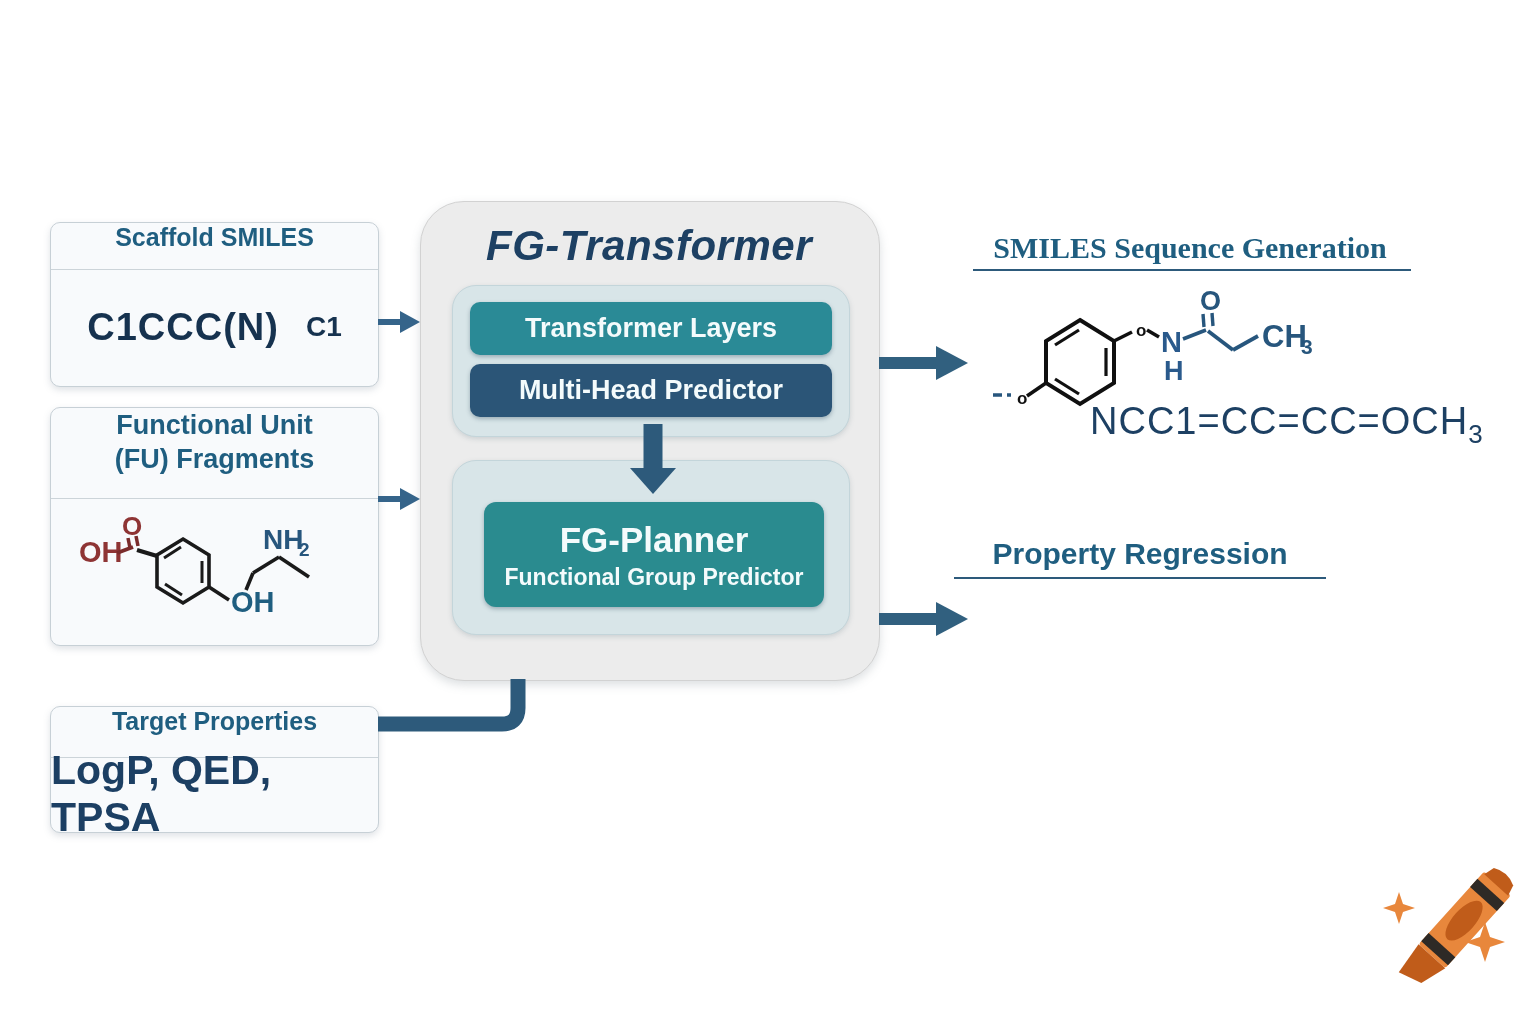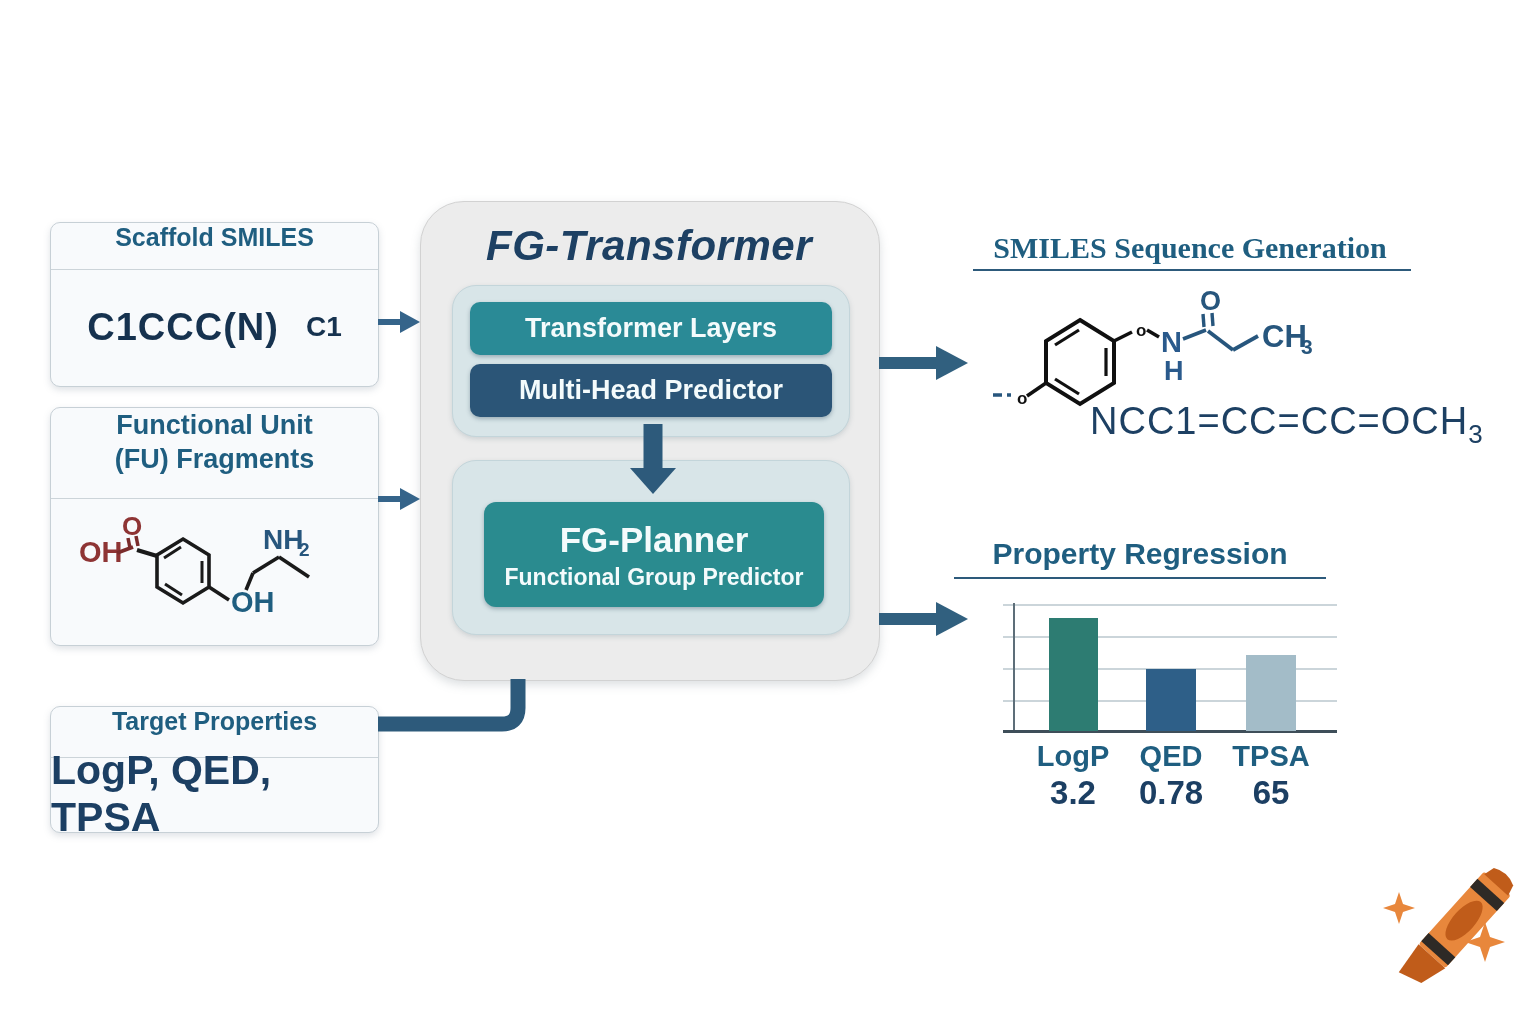--- a/index.html
+++ b/index.html
@@ -203,40 +203,20 @@
     <line x1="18" y1="105" x2="36" y2="105" stroke="#27567d" stroke-width="3.6" stroke-dasharray="9,5"></line>
   </svg>
 
   <div id="seq-text">
     <span>NCC1=CC=CC=OCH</span><sub>3</sub>
   </div>
 
   <div class="sec-title" id="regress-title">Property Regression</div>
   <div class="sec-rule" id="regress-rule"></div>
 
-  <div id="chart">
-    <div class="gridline" style="top:4px"></div>
-    <div class="gridline" style="top:36px"></div>
-    <div class="gridline" style="top:68px"></div>
-    <div class="gridline" style="top:100px"></div>
-    <div id="chart-axis"></div>
-    <div id="chart-base"></div>
-
-    <div class="bar" style="left: 46px; width: 49px; height: 113px; background: rgb(45, 124, 114);"></div>
-    <div class="bar" style="left: 143px; width: 50px; height: 62px; background: rgb(46, 95, 136);"></div>
-    <div class="bar" style="left: 243px; width: 50px; height: 76px; background: rgb(163, 188, 200);"></div>
-
-    <div class="cat-label" style="left:20px">LogP</div>
-    <div class="cat-label" style="left:118px">QED</div>
-    <div class="cat-label" style="left:218px">TPSA</div>
-
-    <div class="val-label" style="left:20px">3.2</div>
-    <div class="val-label" style="left:118px">0.78</div>
-    <div class="val-label" style="left:218px">65</div>
-  </div>
 
   <div id="crayon-wrap">
     <svg width="160" height="165" viewBox="0 0 160 165">
       <g transform="rotate(42 80 84)">
         <rect x="62" y="16" width="36" height="98" rx="3" fill="#e8873c"></rect>
         <path d="M64 18 L96 18 L93 7 Q80 0 67 7 Z" fill="#c05c1a"></path>
         <rect x="62" y="26" width="36" height="11" fill="#2e2a26"></rect>
         <rect x="62" y="99" width="36" height="11" fill="#2e2a26"></rect>
         <ellipse cx="80" cy="66" rx="11" ry="25" fill="#c05c1a"></ellipse>
         <path d="M62 114 L98 114 L90 141 L66 148 Z" fill="#c05c1a"></path>

